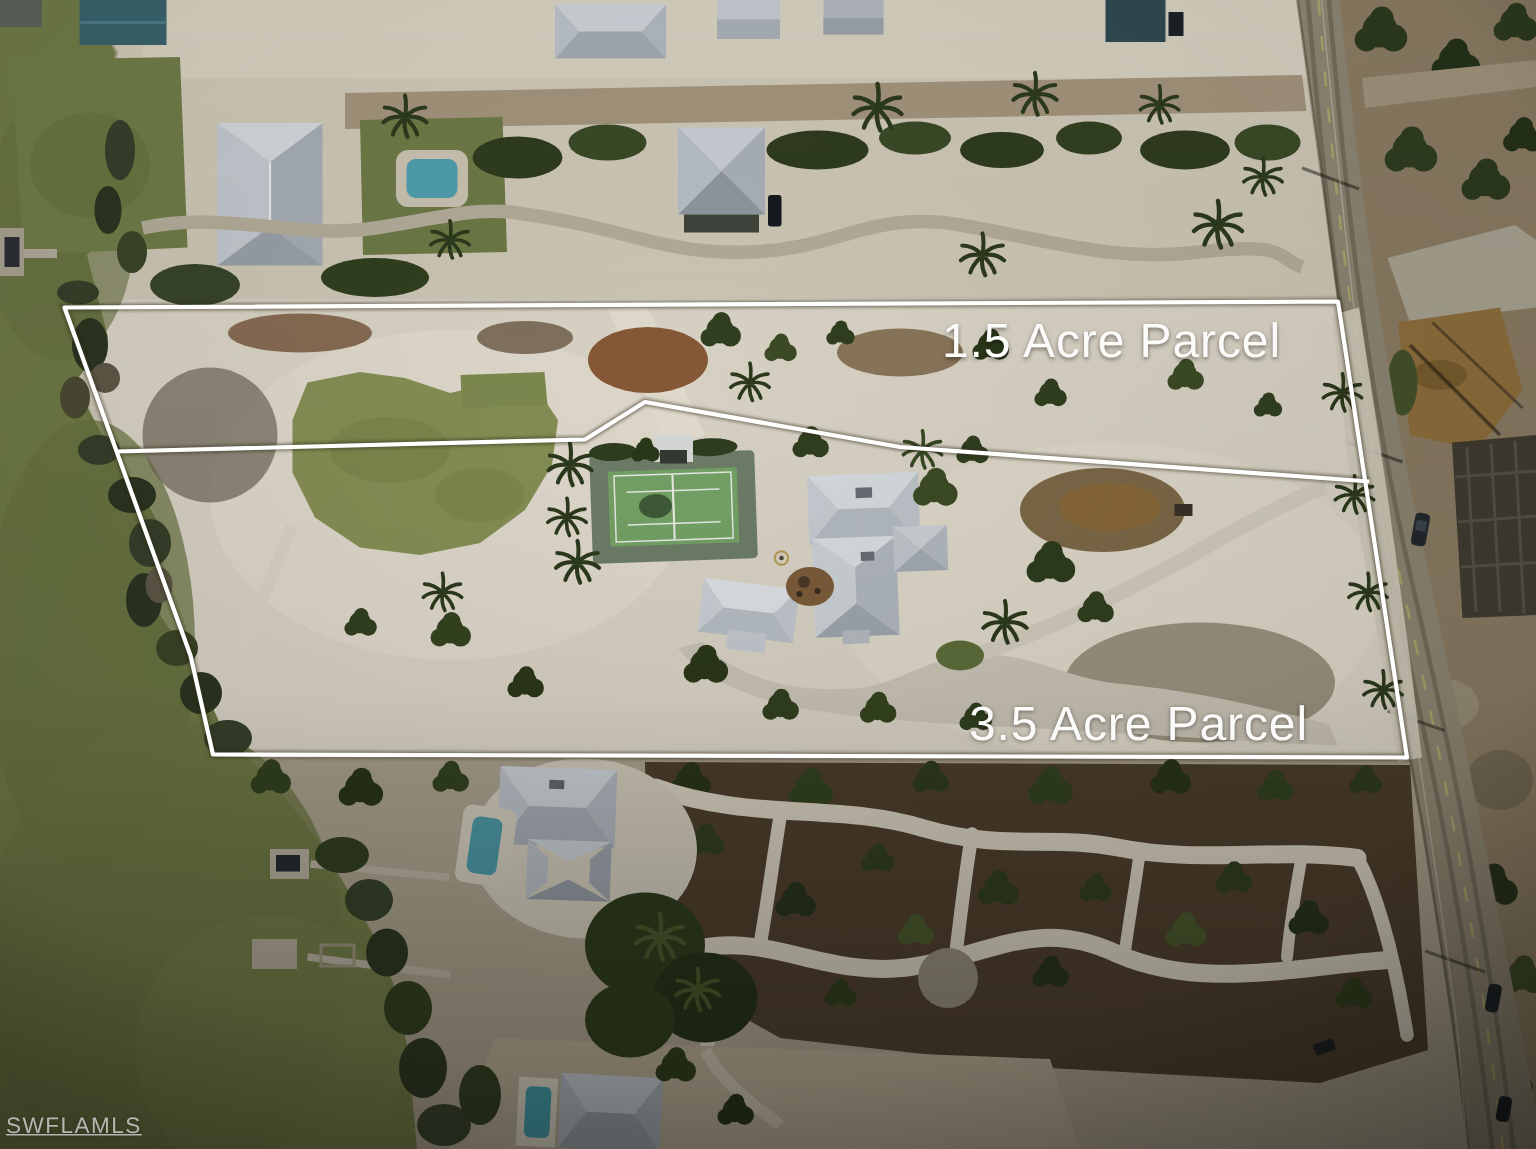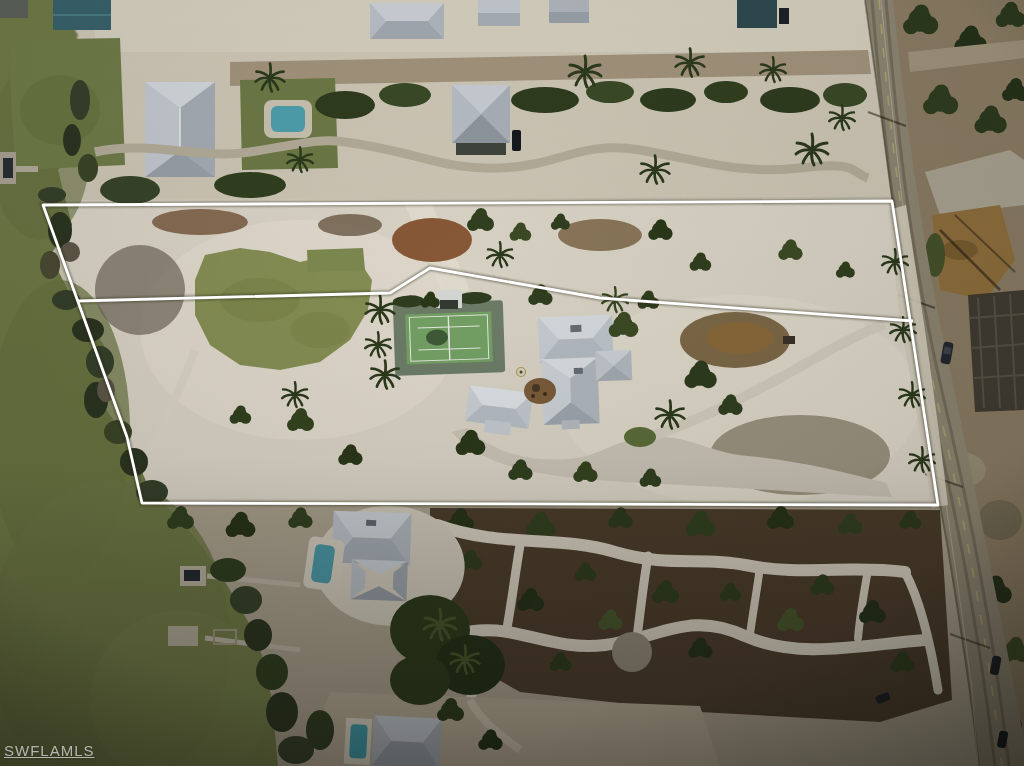--- a/index.html
+++ b/index.html
@@ -453,14 +453,16 @@
 <rect x="0" y="0" width="1024" height="766" fill="url(#botshade)"></rect>
 
 <g>
   <path d="M43,205 L892,201 L938,505 L142,503 L127,437 Z" fill="none" stroke="rgba(45,40,25,.5)" stroke-width="5" filter="url(#soft)"></path>
   <path d="M78,301 L390,293 L430,268 L600,298 L913,321" fill="none" stroke="rgba(45,40,25,.5)" stroke-width="5" filter="url(#soft)"></path>
   <path d="M43,205 L892,201 L938,505 L142,503 L127,437 Z" fill="none" stroke="#ffffff" stroke-width="2.8" stroke-linejoin="round"></path>
   <path d="M78,301 L390,293 L430,268 L600,298 L913,321" fill="none" stroke="#ffffff" stroke-width="2.8" stroke-linejoin="round"></path>
 </g>
 </svg>
 
+<div id="label-top" class="parcel-label">1.5 Acre Parcel</div>
+<div id="label-bottom" class="parcel-label">3.5 Acre Parcel</div>
 <div class="watermark">SWFLAMLS</div>
 </div>
 
 </body></html>

